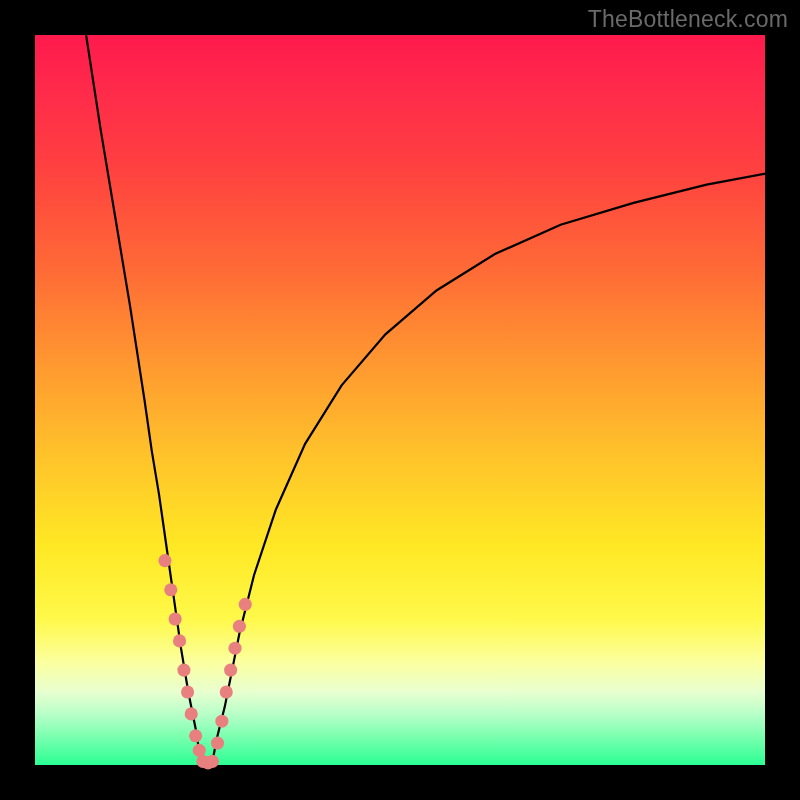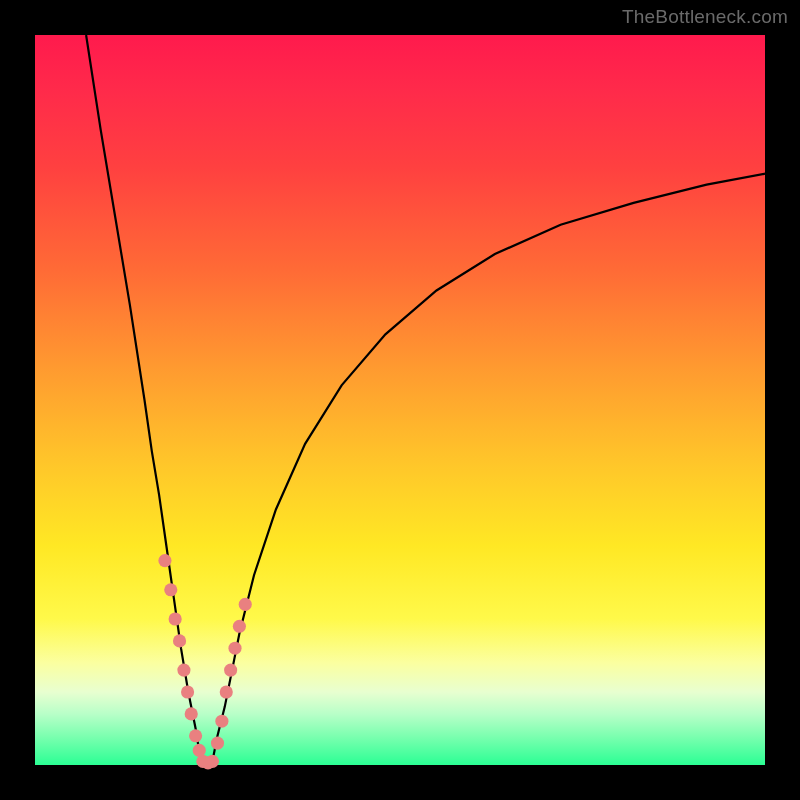--- a/index.html
+++ b/index.html
@@ -40,21 +40,21 @@
       #b8ffc8 93%,
       #7dffb0 96%,
       #2bff94 100%
     );
   }
   .watermark {
     position: absolute;
     top: 6px;
     right: 12px;
     color: #6a6a6a;
-    font-size: 19px;
+    font-size: 23px;
     font-weight: 400;
     letter-spacing: 0.2px;
     user-select: none;
   }
   svg.curves {
     position: absolute;
     left: 0;
     top: 0;
     width: 730px;
     height: 730px;

